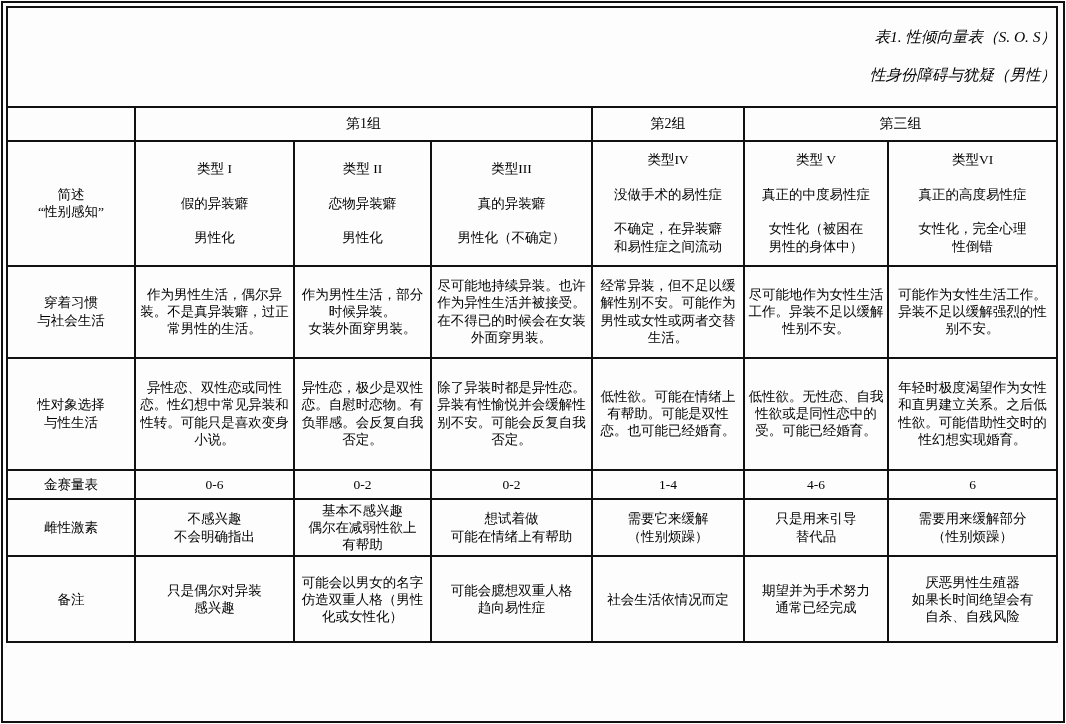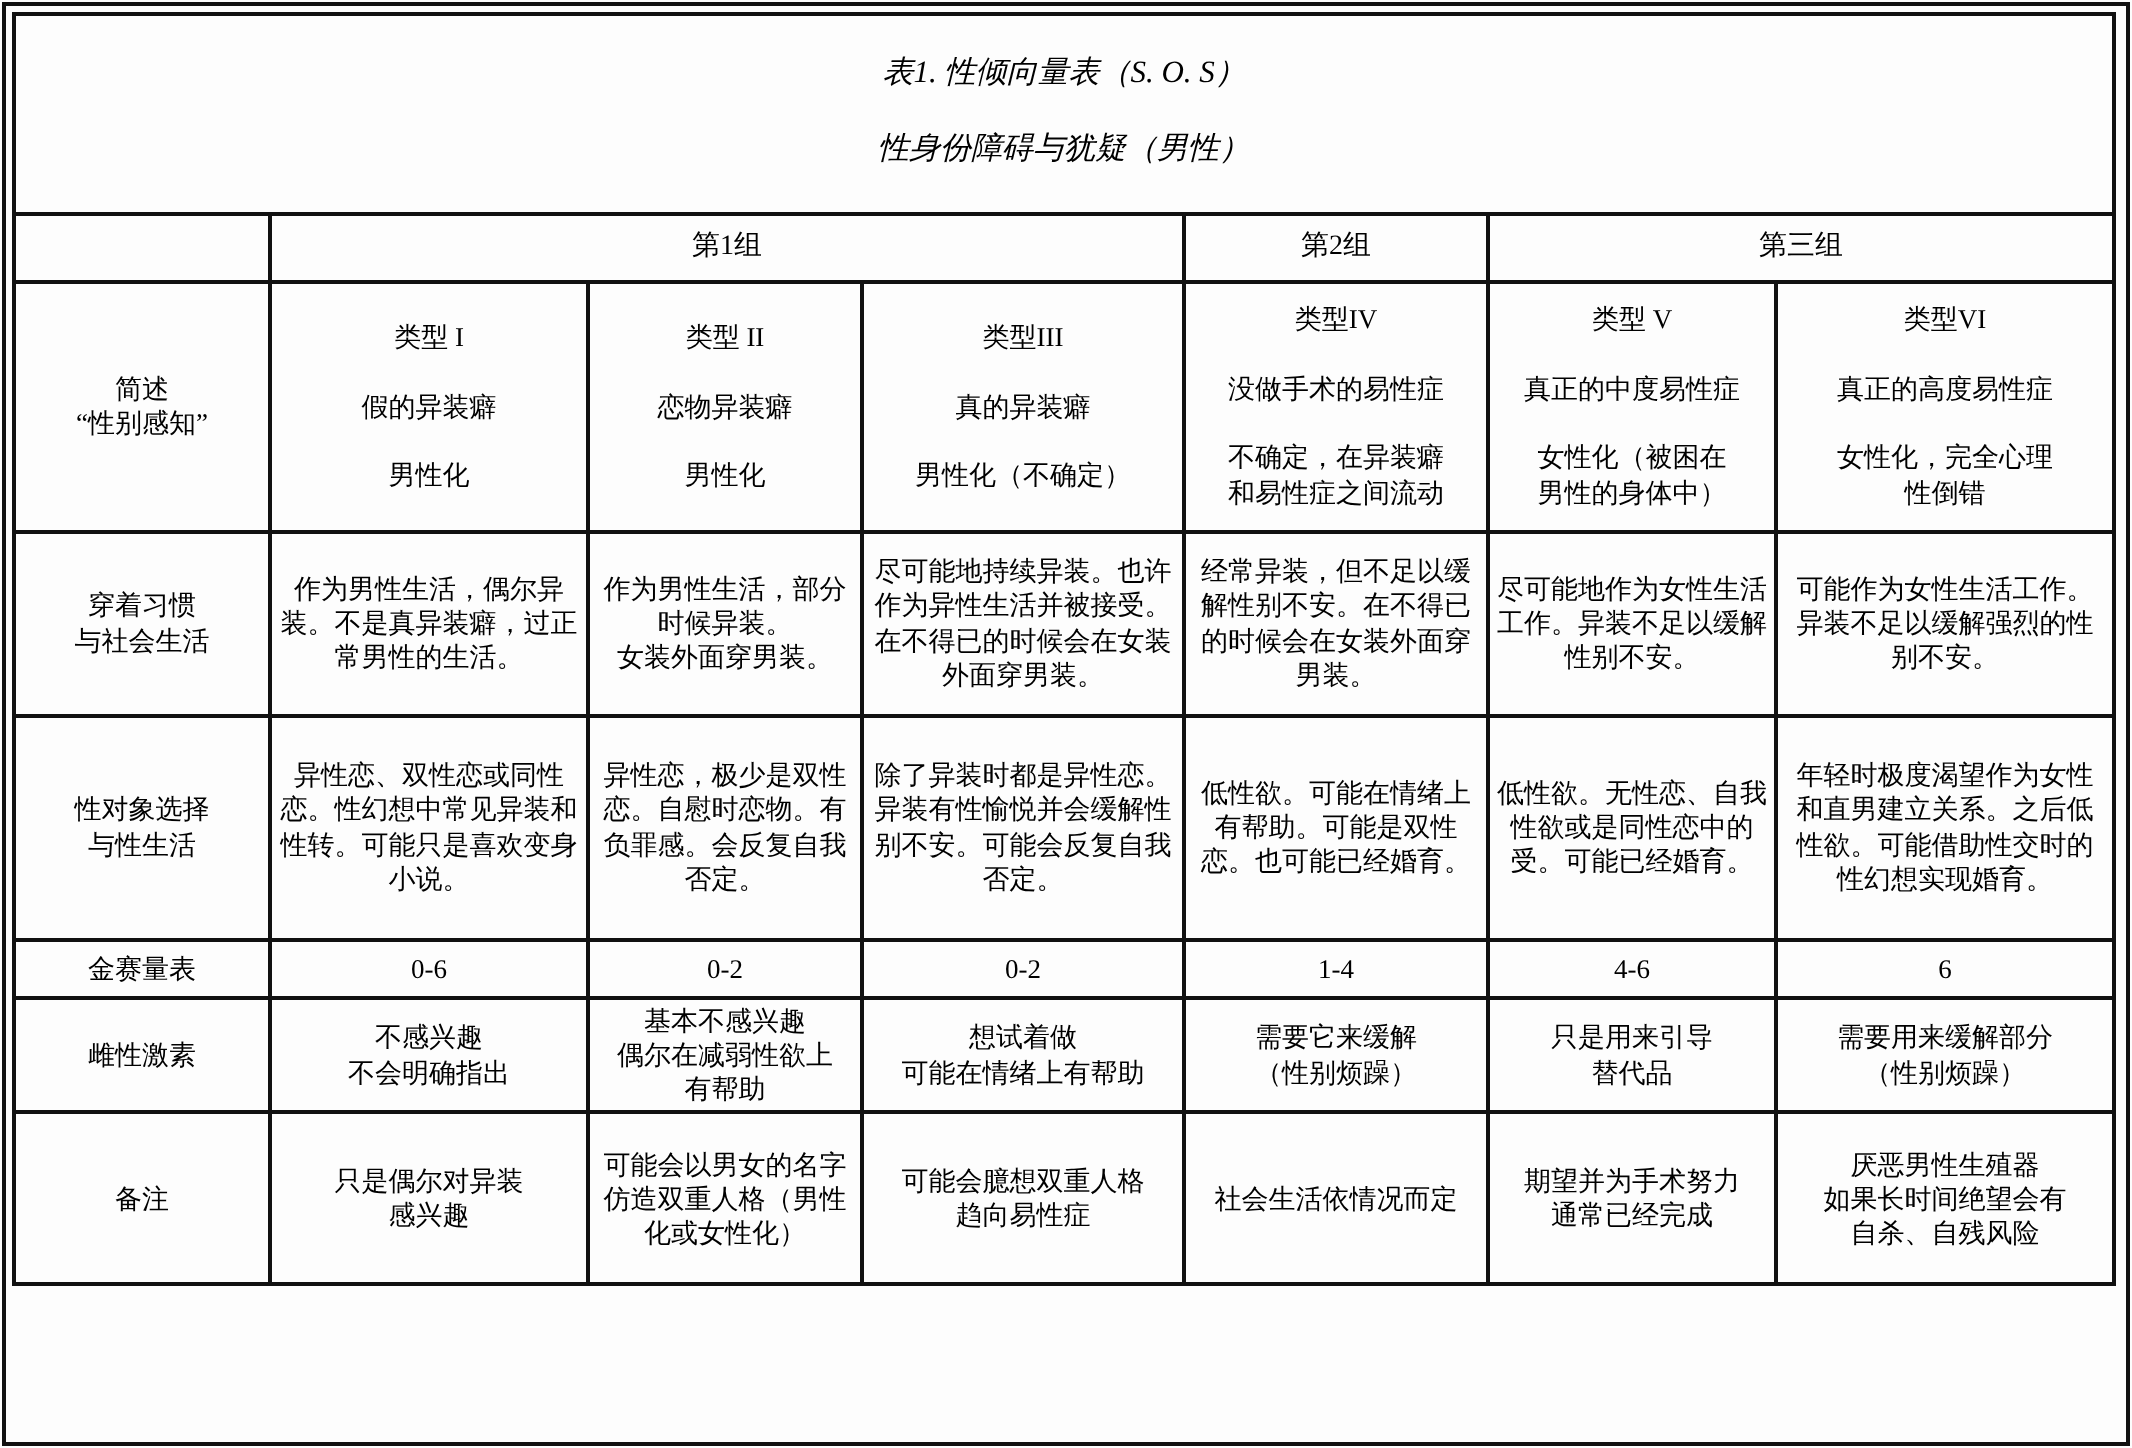--- a/index.html
+++ b/index.html
@@ -6,21 +6,21 @@
   .page{position:relative;width:1066px;height:724px;background:#fdfdfd;overflow:hidden;
         font-family:"Liberation Serif","DejaVu Serif",serif;color:#000;}
   .outer-frame{position:absolute;inset:1px;border:2px solid #111;pointer-events:none;}
   table.sos{position:absolute;left:6px;top:6px;border-collapse:collapse;table-layout:fixed;
             width:1050px;}
   table.sos td, table.sos th{border:2px solid #111;vertical-align:middle;text-align:center;
             font-size:13.5px;line-height:1.28;padding:2px 3px;font-weight:normal;
             white-space:pre-line;overflow:hidden;}
   td.gsep, th.gsep{border-left:3px double #111;}
   tr.title-row td{height:40px;padding:2px 0;}
-  .title-line{font-style:italic;font-size:15.5px;line-height:1.35;text-align:center;}
+  .title-line{font-style:italic;font-size:15.5px;line-height:1.35;text-align:right;}
   tr.group-row td{height:28px;font-size:14px;}
   th.rowhead{font-size:14px;border-radius:14px;}
   tr.r-brief td, tr.r-brief th{height:119px;}
   tr.r-dress td, tr.r-dress th{height:86px;}
   tr.r-sex td, tr.r-sex th{height:106px;}
   tr.r-kinsey td, tr.r-kinsey th{height:23px;}
   tr.r-conv td, tr.r-conv th{height:51px;}
   tr.r-estr td, tr.r-estr th{height:46px;}
   tr.r-psy td, tr.r-psy th{height:47px;}
   tr.r-note td, tr.r-note th{height:80px;}
@@ -94,21 +94,21 @@
 性倒错</td>
     </tr>
 
     <tr class="r-dress">
       <th class="rowhead">穿着习惯
 与社会生活</th>
       <td>作为男性生活，偶尔异装。不是真异装癖，过正常男性的生活。</td>
       <td>作为男性生活，部分时候异装。
 女装外面穿男装。</td>
       <td>尽可能地持续异装。也许作为异性生活并被接受。在不得已的时候会在女装外面穿男装。</td>
-      <td class="gsep">经常异装，但不足以缓解性别不安。在不得已的时候会在女装外面穿男装。</td>
+      <td class="gsep">经常异装，但不足以缓解性别不安。可能作为男性或女性或两者交替生活。</td>
       <td>尽可能地作为女性生活工作。异装不足以缓解性别不安。</td>
       <td>可能作为女性生活工作。异装不足以缓解强烈的性别不安。</td>
     </tr>
 
     <tr class="r-sex">
       <th class="rowhead">性对象选择
 与性生活</th>
       <td>异性恋、双性恋或同性恋。性幻想中常见异装和性转。可能只是喜欢变身小说。</td>
       <td>异性恋，极少是双性恋。自慰时恋物。有负罪感。会反复自我否定。</td>
       <td>除了异装时都是异性恋。异装有性愉悦并会缓解性别不安。可能会反复自我否定。</td>

